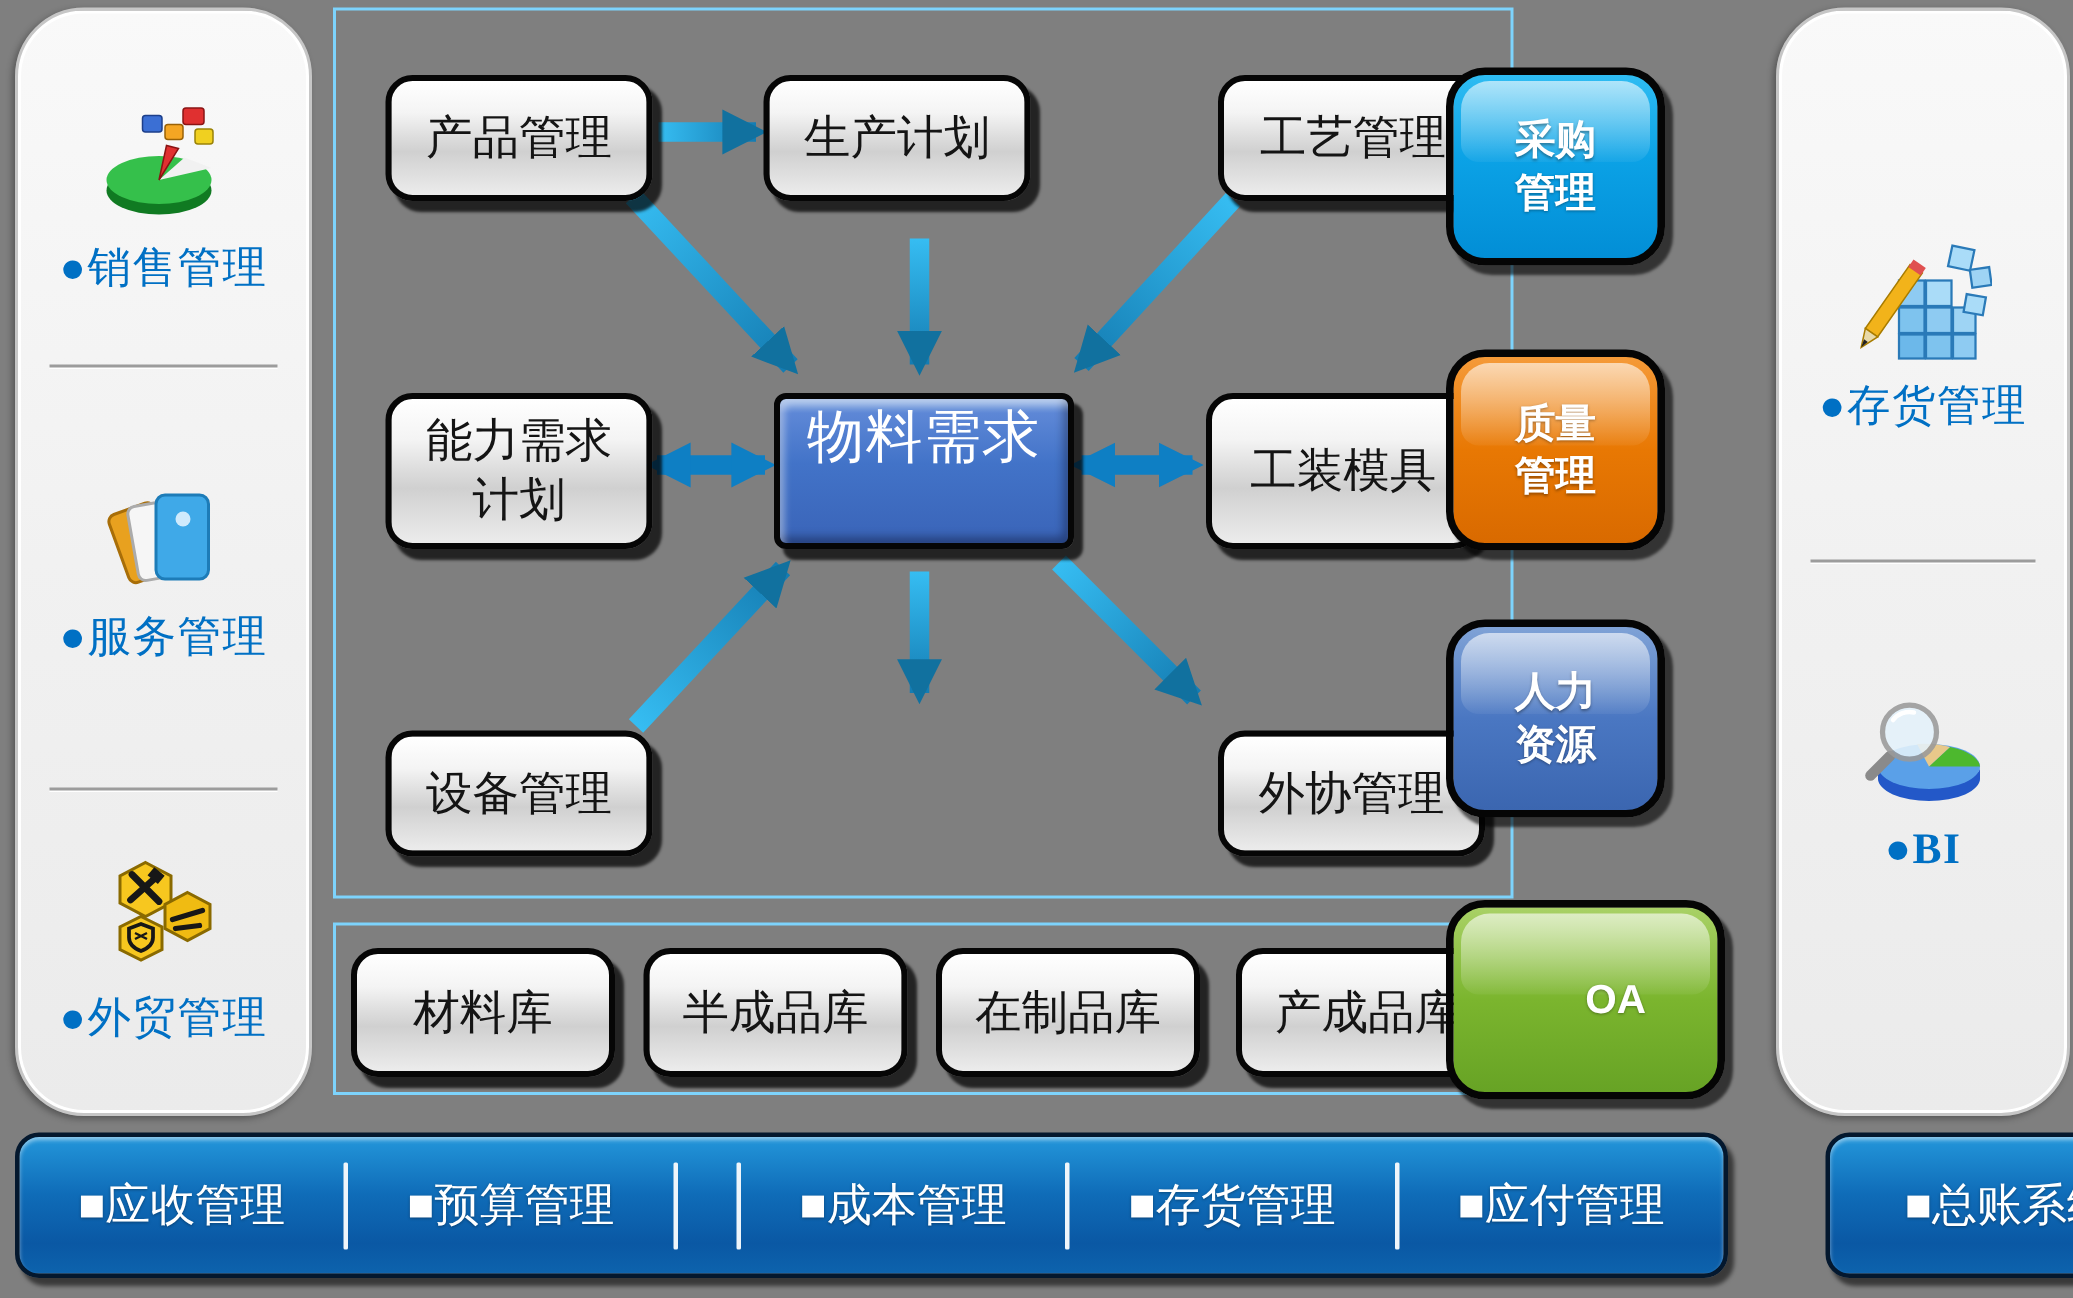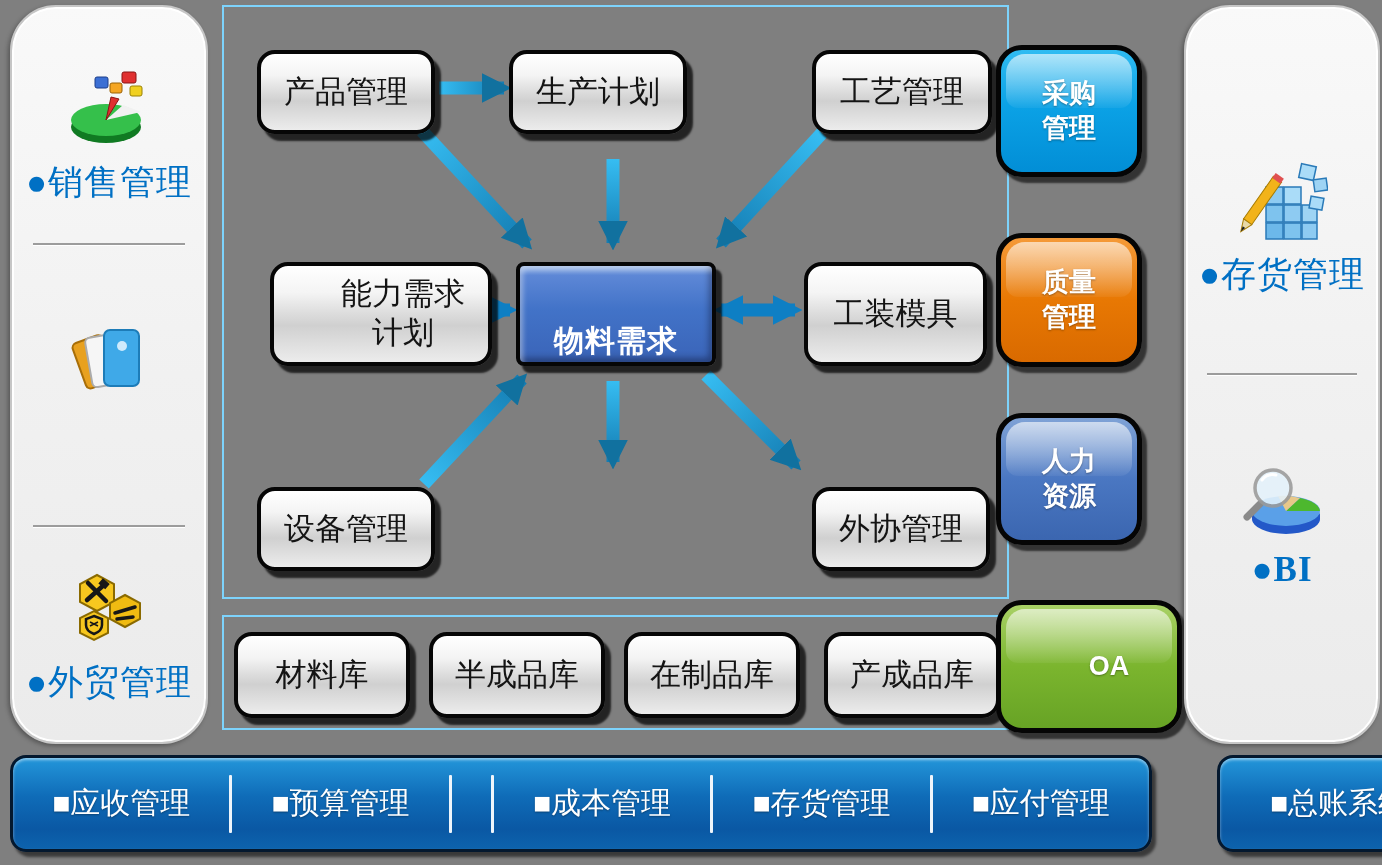--- a/index.html
+++ b/index.html
@@ -15,21 +15,21 @@
     position:absolute;top:5px;height:735px;border-radius:46px;
     background:linear-gradient(180deg,#f9f9f9 0%,#f1f1f1 50%,#ebebeb 100%);
     border:2px solid #c6c6c6;
     box-shadow:-2px 2px 4px rgba(40,40,40,.45), inset 0 0 0 2px #ffffff;
   }
   .panel-left{left:10px;width:194px;}
   .panel-right{left:1184px;width:192px;}
   .side-item{position:absolute;left:0;width:100%;text-align:center;cursor:default;}
   .side-icon{display:block;margin:0 auto;}
   .side-label{
-    display:block;margin-top:6px;font-size:35px;letter-spacing:1px;
+    display:block;margin-top:6px;font-size:29px;letter-spacing:1px;
     color:#0070C4;white-space:nowrap;
   }
   .serif-label{font-family:"Liberation Serif","DejaVu Serif",serif;font-weight:600;}
   .divider{
     position:absolute;left:11%;width:78%;height:2px;background:#9c9c9c;
     box-shadow:0 1px 0 #ffffff;
   }
 
   
   .frame{
@@ -39,32 +39,32 @@
   #frame-wh{left:222px;top:615px;width:783px;height:111px;}
 
   .wbox{
     position:absolute;display:flex;align-items:center;justify-content:center;
     background:linear-gradient(180deg,#ffffff 0%,#f4f4f4 28%,#dcdcdc 50%,#d0d0d0 62%,#ececec 100%);
     border:4px solid #060606;border-radius:18px;
     box-shadow:6px 7px 2px rgba(0,0,0,.72);
     color:#141414;font-size:31px;text-align:center;white-space:pre-line;line-height:1.25;
   }
   .bluebox{
-    position:absolute;display:flex;align-items:flex-end;justify-content:center;
+    position:absolute;display:flex;align-items:flex-start;justify-content:center;
     background:linear-gradient(180deg,#8fb0e4 0%,#5d87d6 10%,#4273C8 45%,#3a64b8 100%);
     border:4px solid #060606;border-radius:8px;
     box-shadow:6px 7px 2px rgba(0,0,0,.72),
                inset 3px 4px 5px rgba(255,255,255,.40),
                inset -3px -4px 6px rgba(0,0,20,.35);
-    color:#ffffff;font-size:30px;letter-spacing:1px;white-space:nowrap;font-weight:bold;
+    color:#ffffff;font-size:38px;letter-spacing:1px;white-space:nowrap;
   }
 
   
   .cap{
-    position:absolute;left:996px;width:136px;
+    position:absolute;left:964px;width:136px;
     display:flex;align-items:center;justify-content:center;
     border:5px solid #050505;border-radius:26px;
     box-shadow:5px 6px 2px rgba(0,0,0,.6);
     color:#fff;font-weight:700;font-size:27px;line-height:1.3;
     text-align:center;white-space:pre-line;
   }
   .cap::before{
     content:"";position:absolute;left:5px;right:5px;top:4px;height:44%;
     border-radius:19px 19px 12px 12px;
     background:linear-gradient(180deg,rgba(255,255,255,.62),rgba(255,255,255,.05));
@@ -117,20 +117,21 @@
     <svg class="side-icon" width="84" height="84" viewBox="0 0 84 84">
       <g transform="rotate(-20 30 48)">
         <rect x="12" y="22" width="32" height="48" rx="5" fill="#e8a11f" stroke="#a86e08" stroke-width="2"></rect>
       </g>
       <g transform="rotate(-10 40 48)">
         <rect x="22" y="20" width="33" height="50" rx="5" fill="#f6f6f6" stroke="#ababab" stroke-width="2"></rect>
       </g>
       <rect x="37" y="15" width="35" height="56" rx="6" fill="#3fa9e8" stroke="#1d7cb8" stroke-width="2"></rect>
       <circle cx="55" cy="31" r="5" fill="#cfeafc"></circle>
     </svg>
+    <span class="side-label">●服务管理</span>
   </div>
 
   <div class="divider" style="top:518px;"></div>
 
   <div class="side-item" style="top:562px;">
     <svg class="side-icon" width="84" height="84" viewBox="0 0 84 84">
       <polygon points="30,6 47,15 47,33 30,42 13,33 13,15" fill="#f7c71f" stroke="#8a6a00" stroke-width="2"></polygon>
       <polygon points="58,26 73,34 73,50 58,58 43,50 43,34" fill="#f0bb12" stroke="#8a6a00" stroke-width="2"></polygon>
       <polygon points="27,42 41,49 41,64 27,71 13,64 13,49" fill="#f7c71f" stroke="#8a6a00" stroke-width="2"></polygon>
       <path d="M21,14 L39,32 M38,15 L20,31" stroke="#171717" stroke-width="4.5" stroke-linecap="round"></path>
@@ -193,21 +194,21 @@
     <line x1="497" y1="303" x2="571" y2="303" stroke="#0E7FC4" stroke-width="13" marker-start="url(#ah-mid-rev)" marker-end="url(#ah-mid)"></line>
     <line x1="200" y1="477" x2="298" y2="372" stroke="url(#g7)" stroke-width="13" marker-end="url(#ah-dark)"></line>
     <line x1="389" y1="374" x2="389" y2="455" stroke="url(#g8)" stroke-width="13" marker-end="url(#ah-dark)"></line>
     <line x1="482" y1="368" x2="572" y2="458" stroke="url(#g9)" stroke-width="13" marker-end="url(#ah-dark)"></line>
   </svg>
 
   <div class="wbox" style="left:33px;top:43px;width:170px;height:76px;"><span>产品管理</span></div>
   <div class="wbox" style="left:285px;top:43px;width:170px;height:76px;"><span>生产计划</span></div>
   <div class="wbox" style="left:588px;top:43px;width:172px;height:76px;"><span>工艺管理</span></div>
 
-  <div class="wbox" style="left:46px;top:255px;width:170px;height:96px;padding-left:44px;"><span>能力需求
+  <div class="wbox" style="left:33px;top:255px;width:170px;height:96px;"><span>能力需求
 计划</span></div>
   <div class="bluebox" style="left:292px;top:255px;width:192px;height:96px;">
       <span>物料需求</span>
     </div>
   <div class="wbox" style="left:580px;top:255px;width:175px;height:96px;"><span>工装模具</span></div>
 
   <div class="wbox" style="left:33px;top:480px;width:170px;height:76px;"><span>设备管理</span></div>
   <div class="wbox" style="left:588px;top:480px;width:170px;height:76px;"><span>外协管理</span></div>
 </div>
 

